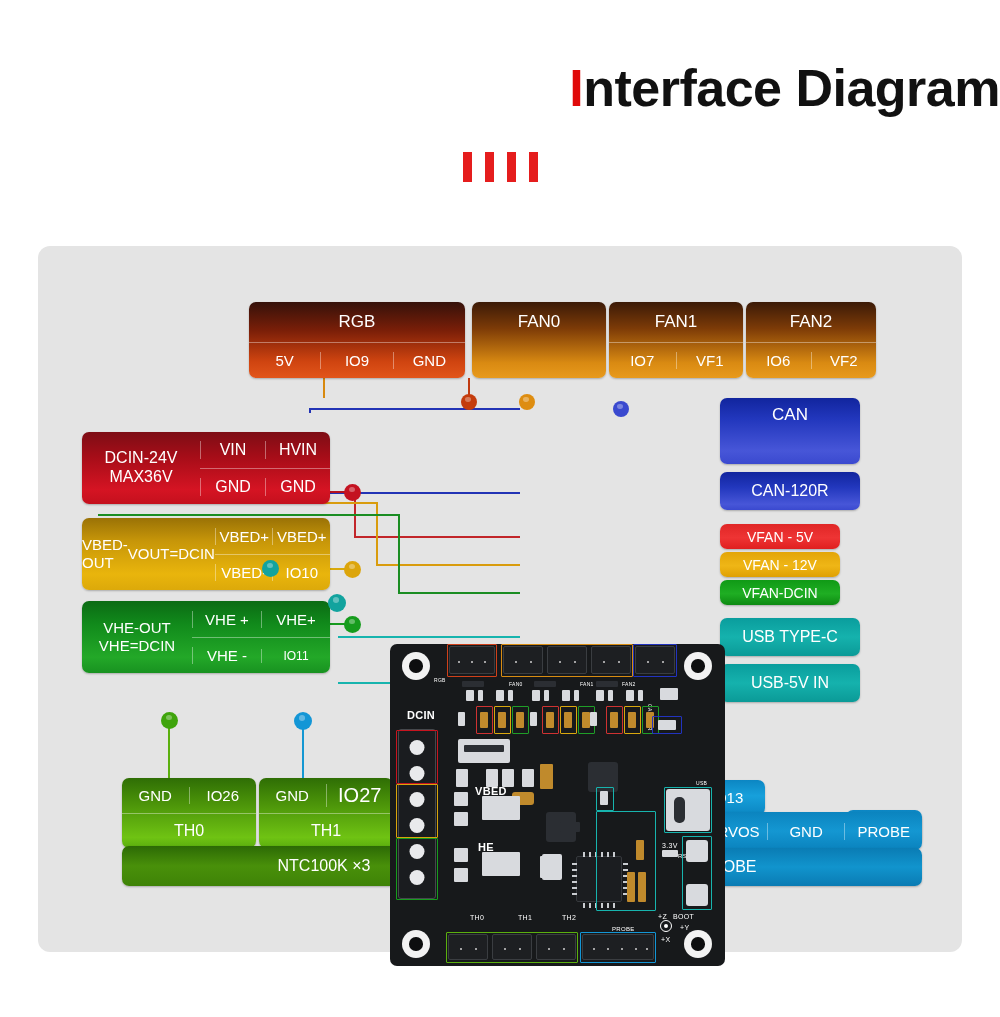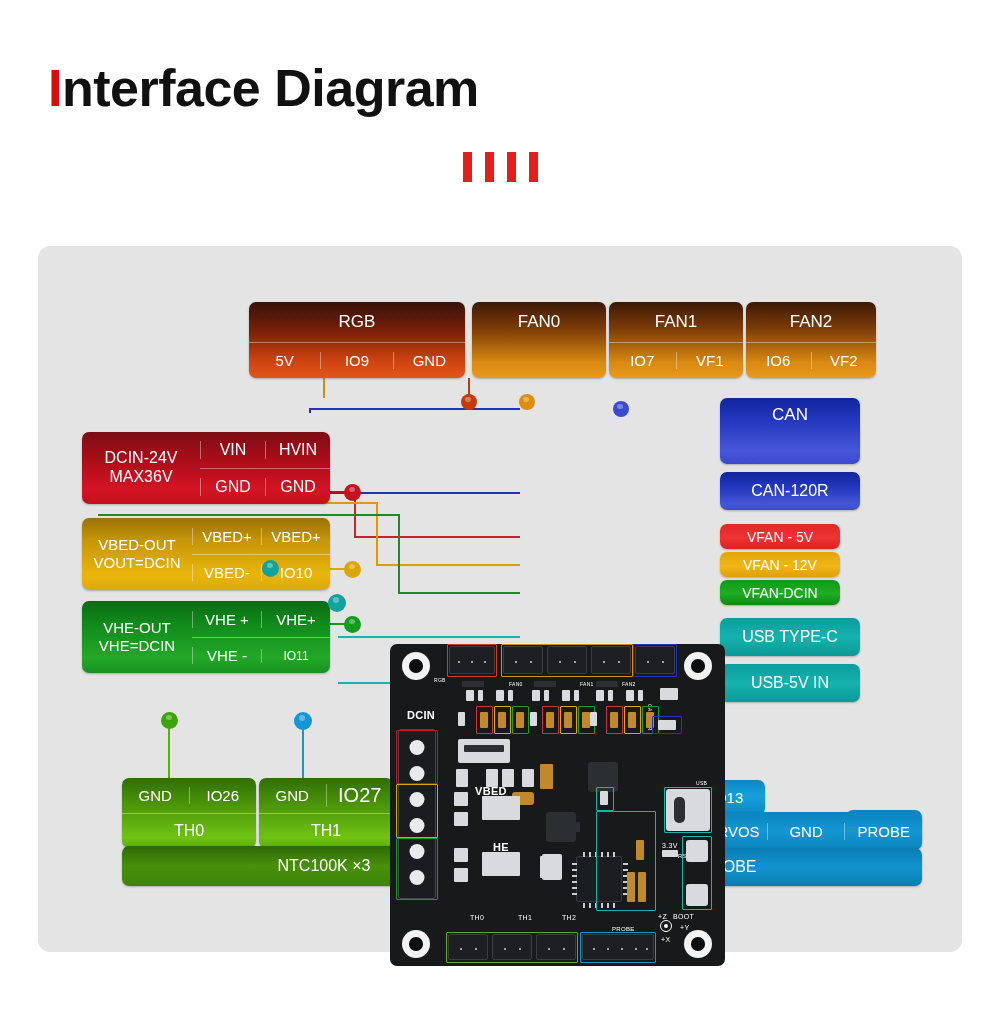--- a/index.html
+++ b/index.html
@@ -2,21 +2,21 @@
 <html><head>
 <meta charset="utf-8">
 <style>
   * { box-sizing: border-box; margin:0; padding:0; }
   body {
     width:1000px; height:1017px; background:#ffffff;
     font-family:"Liberation Sans", sans-serif; position:relative; overflow:hidden;
   }
 
   
-  #title-block { position:absolute; left:0; top:62px; width:1000px; text-align:left;padding-left:48px; }
+  #title-block { position:absolute; left:0; top:62px; width:1000px; text-align:right;padding-left:48px; }
   #page-title { font-size:52px; font-weight:bold; color:#111111; letter-spacing:-0.5px; line-height:1.0; }
   #page-title .accent { color:#e00a0a; }
   #title-bars { position:absolute; left:0; top:152px; width:1000px; display:flex; justify-content:center; gap:13px; }
   #title-bars i { display:block; width:9px; height:30px; background:#e51d1d; }
 
   
   #panel {
     position:absolute; left:38px; top:246px; width:924px; height:706px;
     background:#e4e4e4; border-radius:12px;
   }
@@ -174,21 +174,21 @@
         <div class="row sep-h" style="height:36px;">
           <div class="cell sep-v" style="font-size:16px;">GND</div>
           <div class="cell sep-v" style="font-size:16px;">GND</div>
         </div>
       </div>
     </div>
   </div>
 
   <div class="lbl g-vbed" style="left:44px;top:272px;width:248px;height:72px;">
     <div style="display:flex;height:100%;">
-      <div style="flex:0 0 110px;display:flex;flex-direction:column;align-items:center;justify-content:center;line-height:1.18;">
+      <div style="flex:0 0 110px;display:flex;align-items:center;justify-content:center;line-height:1.18;">
         <div style="font-size:15px;">VBED-OUT</div>
         <div style="font-size:15px;">VOUT=DCIN</div>
       </div>
       <div style="flex:1;display:flex;flex-direction:column;">
         <div class="row" style="height:36px;">
           <div class="cell sep-v" style="font-size:15px;">VBED+</div>
           <div class="cell sep-v" style="font-size:15px;">VBED+</div>
         </div>
         <div class="row sep-h" style="height:36px;">
           <div class="cell sep-v" style="font-size:15px;">VBED-</div>
@@ -369,21 +369,21 @@
     <div class="hl" style="left:57px;top:0px;width:50px;height:33px;border-color:#d0401a;"></div>
     <div class="hl" style="left:111px;top:0px;width:132px;height:33px;border-color:#d88c12;"></div>
     <div class="hl" style="left:243px;top:0px;width:44px;height:33px;border-color:#2233c0;"></div>
 
     <div class="silk" style="left:44px;top:33px;">RGB</div>
     <div class="silk" style="left:119px;top:37px;">FAN0</div>
     <div class="silk" style="left:190px;top:37px;">FAN1</div>
     <div class="silk" style="left:232px;top:37px;">FAN2</div>
     <div class="silk big" style="left:17px;top:65px;">DCIN</div>
     <div class="silk big" style="left:85px;top:141px;">VBED</div>
-    <div class="silk big" style="left:103px;top:197px;">HE</div>
+    <div class="silk big" style="left:88px;top:197px;">HE</div>
     <div class="silk" style="left:263px;top:60px;transform:rotate(90deg);transform-origin:left top;">CAN-120R</div>
     <div class="silk" style="left:198px;top:139px;">USB_5V</div>
     <div class="silk" style="left:306px;top:136px;">USB</div>
     <div class="silk" style="left:272px;top:198px;font-size:7px;">3.3V</div>
     <div class="silk" style="left:288px;top:209px;font-size:6px;">RST</div>
     <div class="silk" style="left:80px;top:270px;font-size:7px;">TH0</div>
     <div class="silk" style="left:128px;top:270px;font-size:7px;">TH1</div>
     <div class="silk" style="left:172px;top:270px;font-size:7px;">TH2</div>
     <div class="silk" style="left:222px;top:282px;font-size:6px;">PROBE</div>
     <div class="silk" style="left:283px;top:269px;font-size:7px;">BOOT</div>

